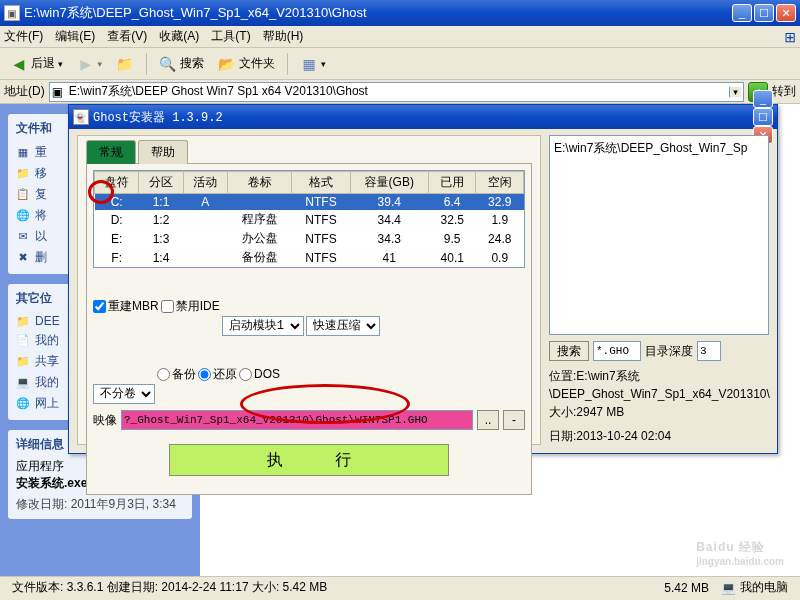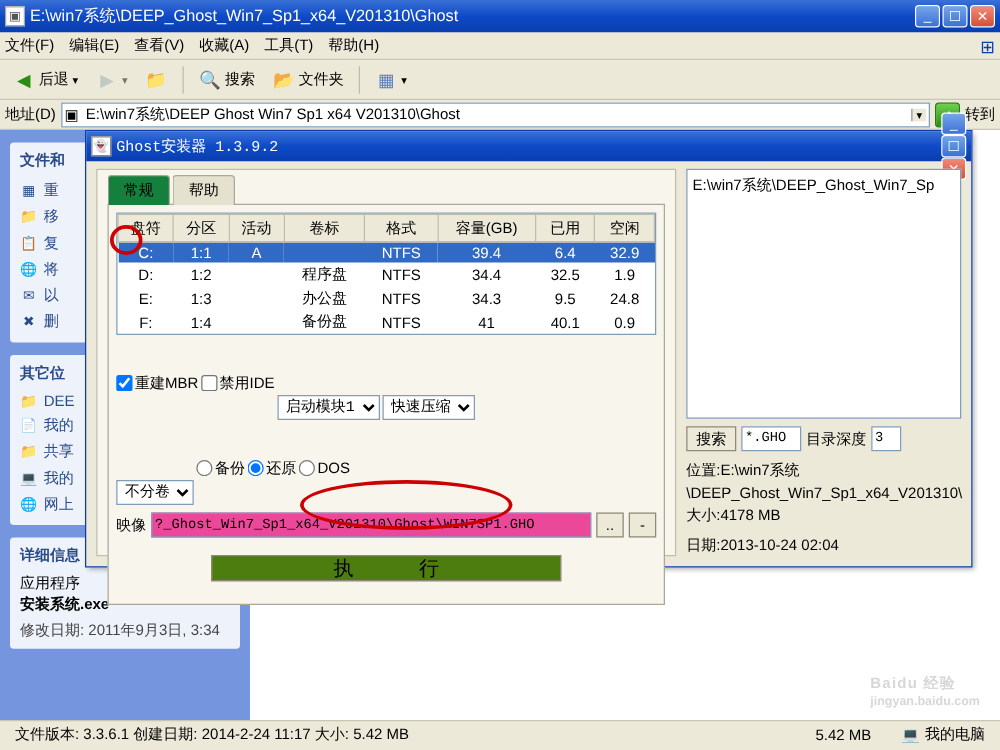--- a/index.html
+++ b/index.html
@@ -32,21 +32,21 @@
 .sidebar { width: 200px; background: #7595df; padding: 10px 8px; display:flex; flex-direction:column; gap:10px; overflow:hidden; }
 .side-panel { background:#eef3fb; border-radius:3px; padding:6px 8px; }
 .side-panel h4 { font-size:12px; font-weight:bold; color:#2b4a8b; margin-bottom:5px; }
 .side-panel ul { list-style:none; }
 .side-panel li { display:flex; align-items:center; gap:5px; padding:2px 0; color:#2b4a8b; white-space:nowrap; overflow:hidden; }
 .side-panel .sm-icon { width:14px; height:14px; display:inline-flex; align-items:center; justify-content:center; font-size:11px; }
 .detail .meta { color:#444; margin-top:4px; line-height:1.4; }
 
 .content { flex:1; background:#fff; border-left:1px solid #fff; }
 
-.statusbar { height:22px; background:#ece9d8; border-top:1px solid #cac6b7; display:flex; align-items:center; padding:0 6px; gap:12px; }
+.statusbar { height:22px; background:#ece9d8; border-top:1px solid #cac6b7; display:flex; align-items:center; padding:0 6px; }
 .statusbar .cell { padding:0 6px; }
 .statusbar .cell.right { margin-left:auto; }
 .statusbar .comp { display:flex;align-items:center;gap:4px; }
 
 
 .dialog { position:absolute; left:68px; top:104px; width:710px; height:350px; background:#ece9d8; border:1px solid #0a3eaf; box-shadow:2px 2px 4px rgba(0,0,0,.3); }
 .dlg-title { height:24px; background: linear-gradient(#3a71d6,#0e4ac7 50%,#0a3eaf); display:flex; align-items:center; padding:0 4px; color:#fff; }
 .dlg-title .tb-icon { width:16px;height:16px;background:#fff;border:1px solid #888;margin-right:4px; display:flex;align-items:center;justify-content:center;font-size:10px;}
 .dlg-title .tb-text { flex:1; font-family:"Courier New",monospace; font-size:12px; }
 .dlg-body { padding:6px 8px 8px; display:flex; gap:8px; height:calc(100% - 24px); }
@@ -69,21 +69,21 @@
 .ellipse { left:240px; top:384px; width:170px; height:40px; border-radius:50%; }
 
 .opts-row { display:flex; align-items:center; gap:2px; margin-top:8px; flex-wrap:wrap; }
 .opts-row label { display:flex; align-items:center; gap:2px; }
 .select { border:1px solid #7f9db9; background:#fff; height:20px; padding:1px 2px; font-family:"Courier New",monospace; font-size:12px;margin-top:40px; }
 
 .img-row { display:flex; align-items:center; gap:4px; margin-top:6px; }
 .img-row input[type=text] { flex:1; height:20px; border:1px solid #7f9db9; background:#ec4899; font-family:"Courier New",monospace; font-size:11px; padding:0 2px; }
 .small-btn { height:20px; min-width:22px; border:1px solid #8d8a77; background:#ece9d8; padding:0 4px; }
 
-.exec-btn { display:block; margin:14px auto 12px; width:280px; height:21px; background:#4d7c0f; border:1px solid #8d8a77; font-size:16px; letter-spacing:24px; padding-left:24px; }
+.exec-btn { display:block; margin:14px auto 12px; width:280px; height:32px; background:#bef264; border:1px solid #8d8a77; font-size:16px; letter-spacing:24px; padding-left:24px; }
 
 .right-box { flex:1; background:#fff; border:1px solid #7f9db9; padding:4px; font-family:"Courier New",monospace; font-size:11px; overflow:hidden; white-space:nowrap; }
 .search-row { display:flex; align-items:center; gap:4px; }
 .search-row input { width:48px; height:20px; border:1px solid #7f9db9; font-family:"Courier New",monospace; font-size:11px; padding:0 2px; }
 .info-block { font-family:"Courier New",monospace; font-size:11px; line-height:1.5; }
 .info-block .lbl { display:inline; }
 
 .watermark { position:absolute; right:16px; bottom:33px; color:#bdbdbd; font-size:20px; font-weight:bold; font-family:Arial,sans-serif; pointer-events:none; letter-spacing:1px; opacity:.6; }
 .watermark small { font-size:10px; display:block; text-align:center; letter-spacing:0; }
 </style>
@@ -341,21 +341,21 @@
     <div class="dlg-right">
       <div class="right-box"><span>E:\win7系统\DEEP_Ghost_Win7_Sp</span></div>
       <div class="search-row">
         <button class="small-btn" style="min-width:40px">搜索</button>
         <input type="text" value="*.GHO" style="">
         <span>目录深度</span>
         <input type="text" style="width: 24px;" value="3">
       </div>
       <div class="info-block">
         <div><span class="lbl">位置:</span><span>E:\win7系统\DEEP_Ghost_Win7_Sp1_x64_V201310\</span></div>
-        <div><span class="lbl">大小:</span><span>4178 MB</span></div>
+        <div><span class="lbl">大小:</span><span>2947 MB</span></div>
         <div style="margin-top:6px"><span class="lbl">日期:</span><span>2013-10-24  02:04</span></div>
       </div>
     </div>
   </div>
 </div>
 
 <div class="circle-red circle1"></div>
 <div class="circle-red ellipse"></div>
 
 <div class="watermark">

